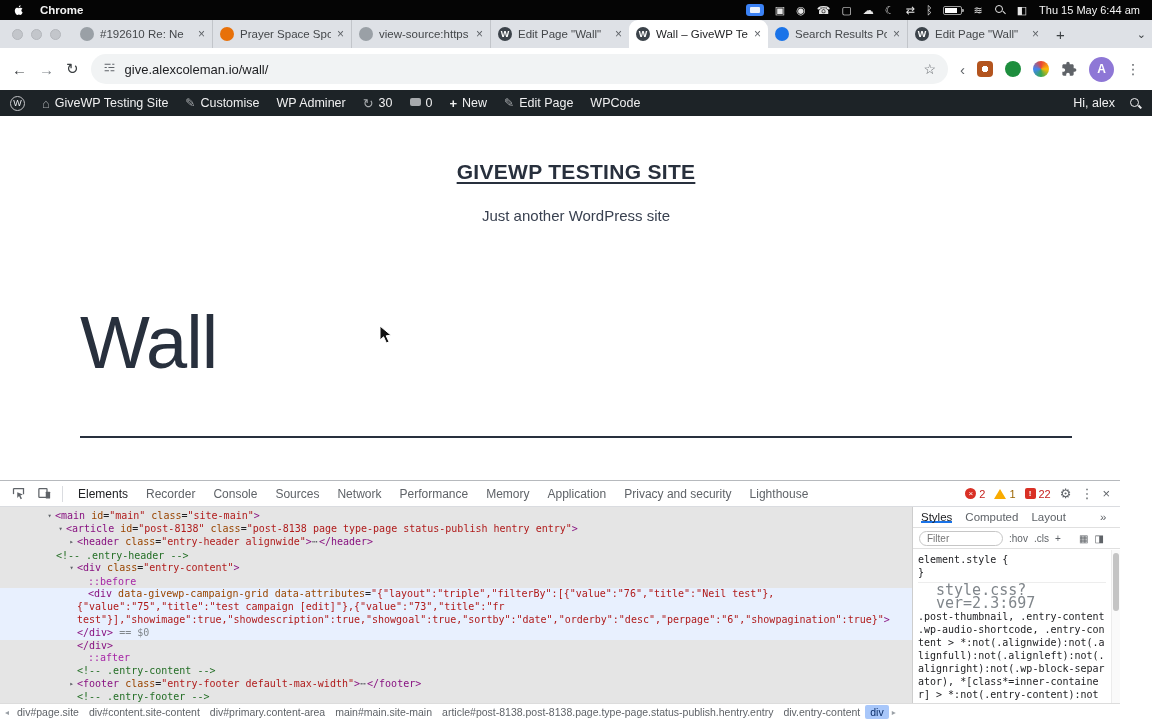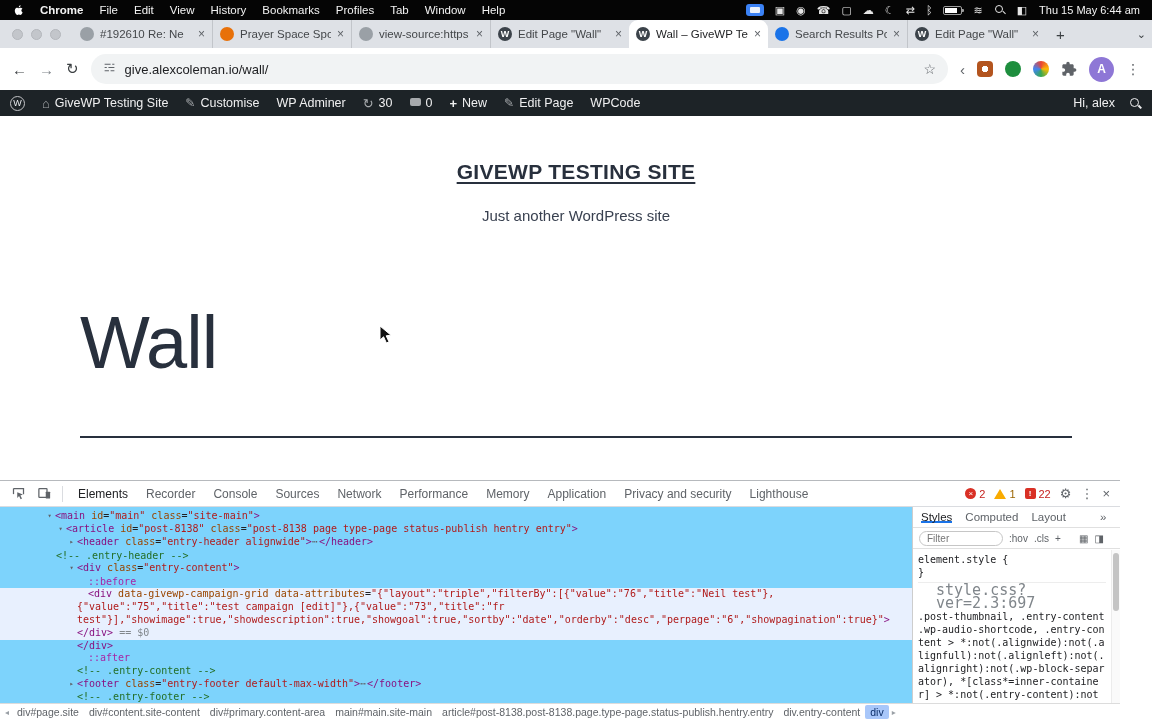--- a/index.html
+++ b/index.html
@@ -91,21 +91,21 @@
   .branding{text-align:center;padding-top:44px}
   .site-title{font-size:21px;font-weight:800;color:#28303d;text-decoration:underline;
     text-underline-offset:3px;letter-spacing:.3px}
   .tagline{margin-top:23px;font-size:15px;color:#394150}
   .wall{position:absolute;left:80px;top:190px;font-size:74px;font-weight:300;color:#28303d;
     letter-spacing:-1px;line-height:1}
   .rule-line{position:absolute;left:80px;width:992px;top:320px;height:2px;background:#28303d}
   .cursor{position:absolute;left:379px;top:209px}
 
   
-  .devtools{position:absolute;left:0;top:480px;width:1120px;height:240px;background:#7dd3fc;
+  .devtools{position:absolute;left:0;top:480px;width:1120px;height:240px;background:#e5e5e5;
     border-top:1px solid #b6b9bd;font-size:12px}
   .dt-toolbar{height:26px;display:flex;align-items:center;border-bottom:1px solid #dadce0;
     padding:0 6px;gap:2px;background:#fff}
   .dt-ic{width:24px;display:flex;align-items:center;justify-content:center}
   .dt-sep{width:1px;height:16px;background:#dadce0;margin:0 4px}
   .dt-tabs{display:flex;align-items:center;height:100%}
   .dt-tab{padding:0 9px;font-size:12px;color:#5f6368;height:100%;display:flex;align-items:center;white-space:nowrap}
   .dt-tab.active{color:#202124}
   .dt-right{margin-left:auto;display:flex;align-items:center;gap:9px;padding-right:4px}
   .badge{display:flex;align-items:center;gap:3px;font-size:11px}
@@ -168,31 +168,20 @@
 <body>
 
 <div class="menubar">
   <div class="mb-left">
     <span class="apple-icon">
       <svg width="12" height="14" viewBox="0 0 24 28" fill="#fff">
           <path d="M18.7 15.1c0-2.4 2-3.6 2.1-3.7-1.1-1.7-2.9-1.9-3.5-2-1.5-.2-2.9.9-3.7.9-.8 0-1.9-.9-3.2-.9-1.6 0-3.1 1-4 2.4-1.7 2.9-.4 7.2 1.2 9.6.8 1.2 1.8 2.5 3 2.4 1.2 0 1.7-.8 3.1-.8s1.9.8 3.2.8c1.3 0 2.2-1.2 3-2.4.9-1.4 1.3-2.7 1.3-2.8-.1 0-2.5-1-2.5-3.5zM16.2 7.6c.7-.8 1.1-1.9 1-3-1 0-2.1.7-2.8 1.5-.6.7-1.2 1.9-1 3 1 .1 2.1-.6 2.8-1.5z"></path>
         </svg>
     </span>
     <span class="mb-app">Chrome</span>
-    <span class="mb-left">
-        <span class="mb-item">File</span>
-        <span class="mb-item">Edit</span>
-        <span class="mb-item">View</span>
-        <span class="mb-item">History</span>
-        <span class="mb-item">Bookmarks</span>
-        <span class="mb-item">Profiles</span>
-        <span class="mb-item">Tab</span>
-        <span class="mb-item">Window</span>
-        <span class="mb-item">Help</span>
-      </span>
   </div>
   <div class="mb-right">
     <span class="mb-status">
         <span class="st-icon st-screen-mirroring"></span>
         <span class="st-icon st-camera">▣</span>
         <span class="st-icon st-record">◉</span>
         <span class="st-icon st-phone">☎</span>
         <span class="st-icon st-display">▢</span>
         <span class="st-icon st-cloud">☁</span>
         <span class="st-icon st-moon">☾</span>

